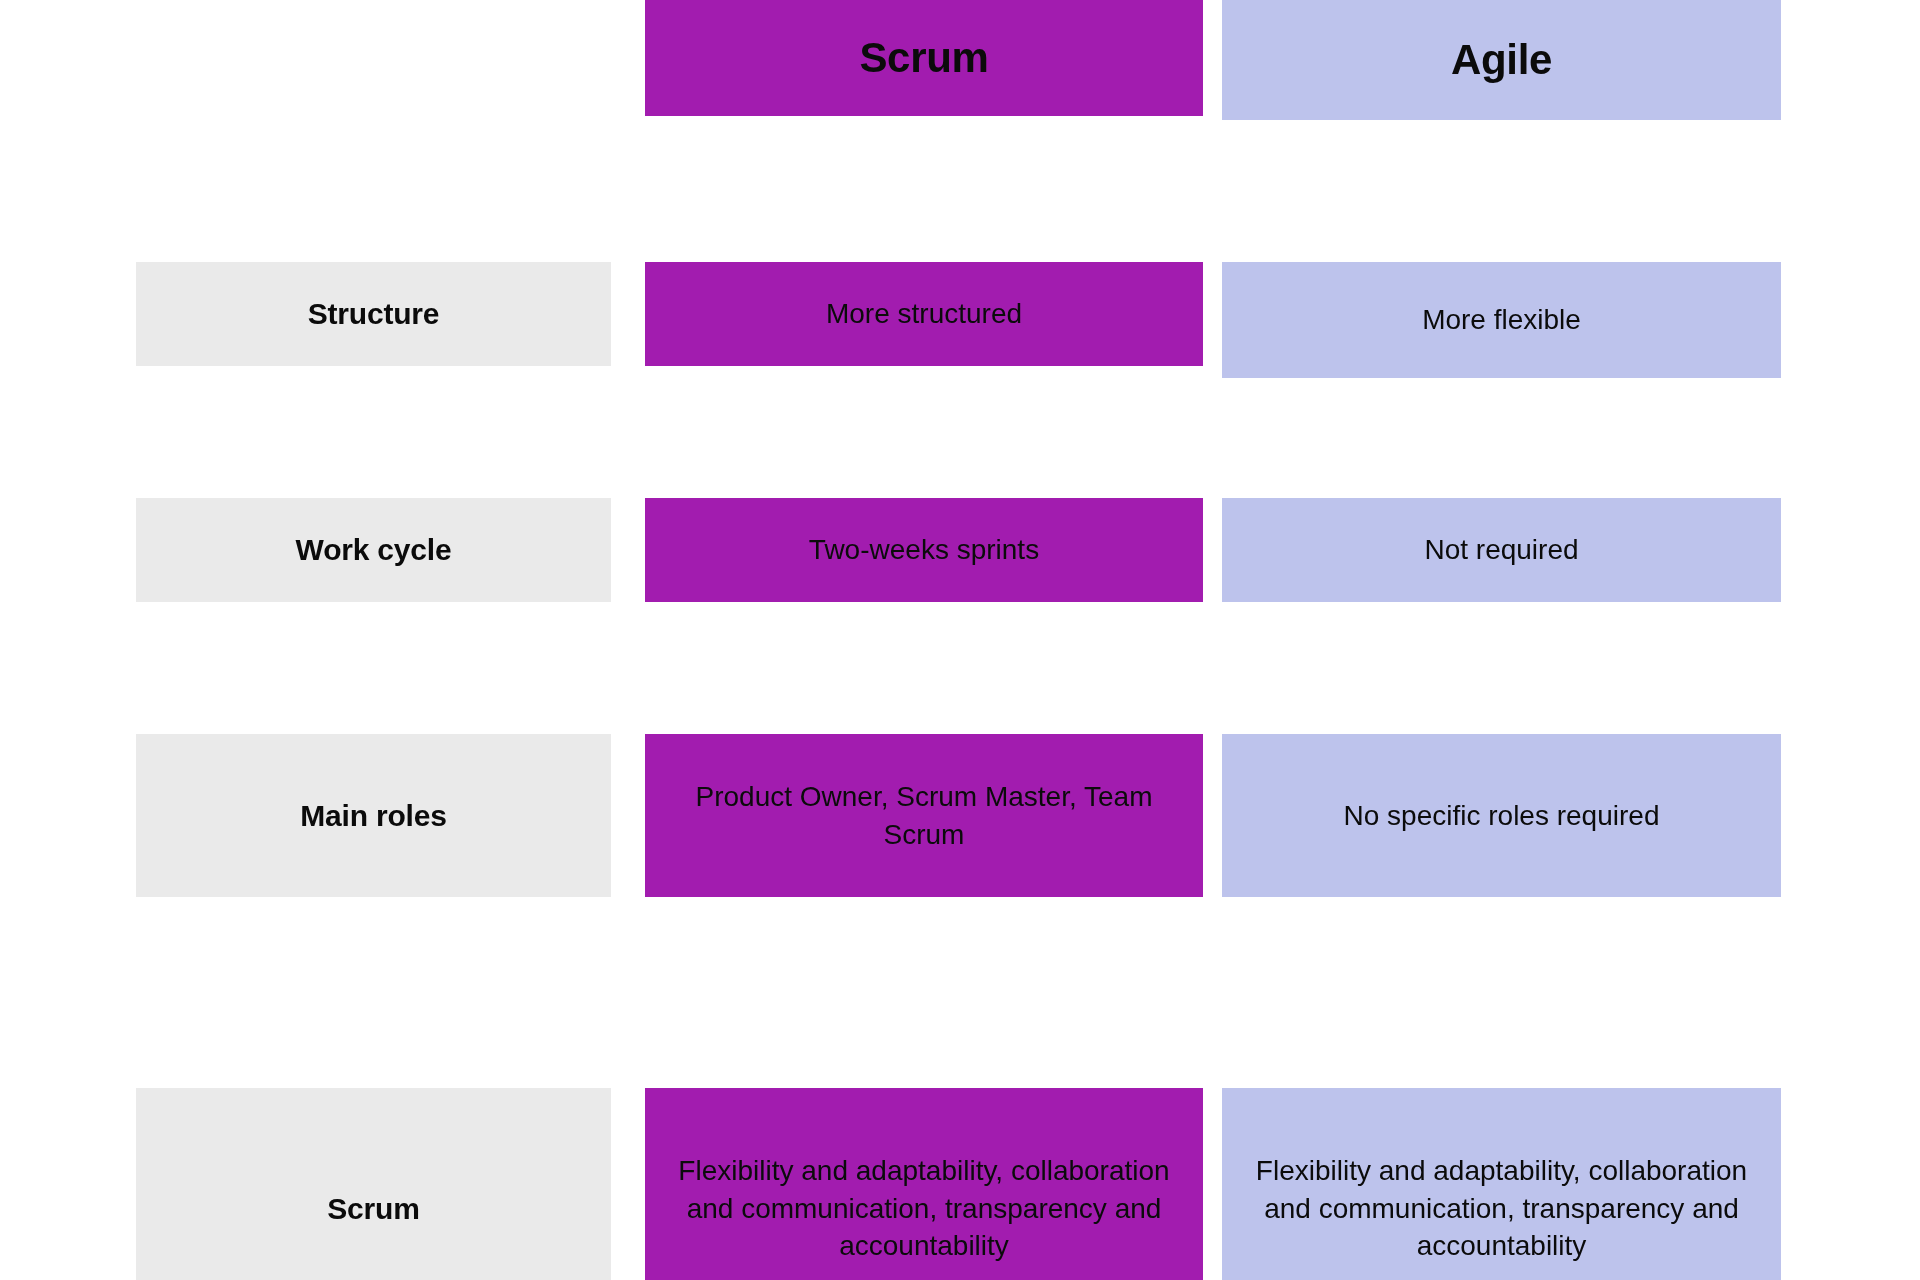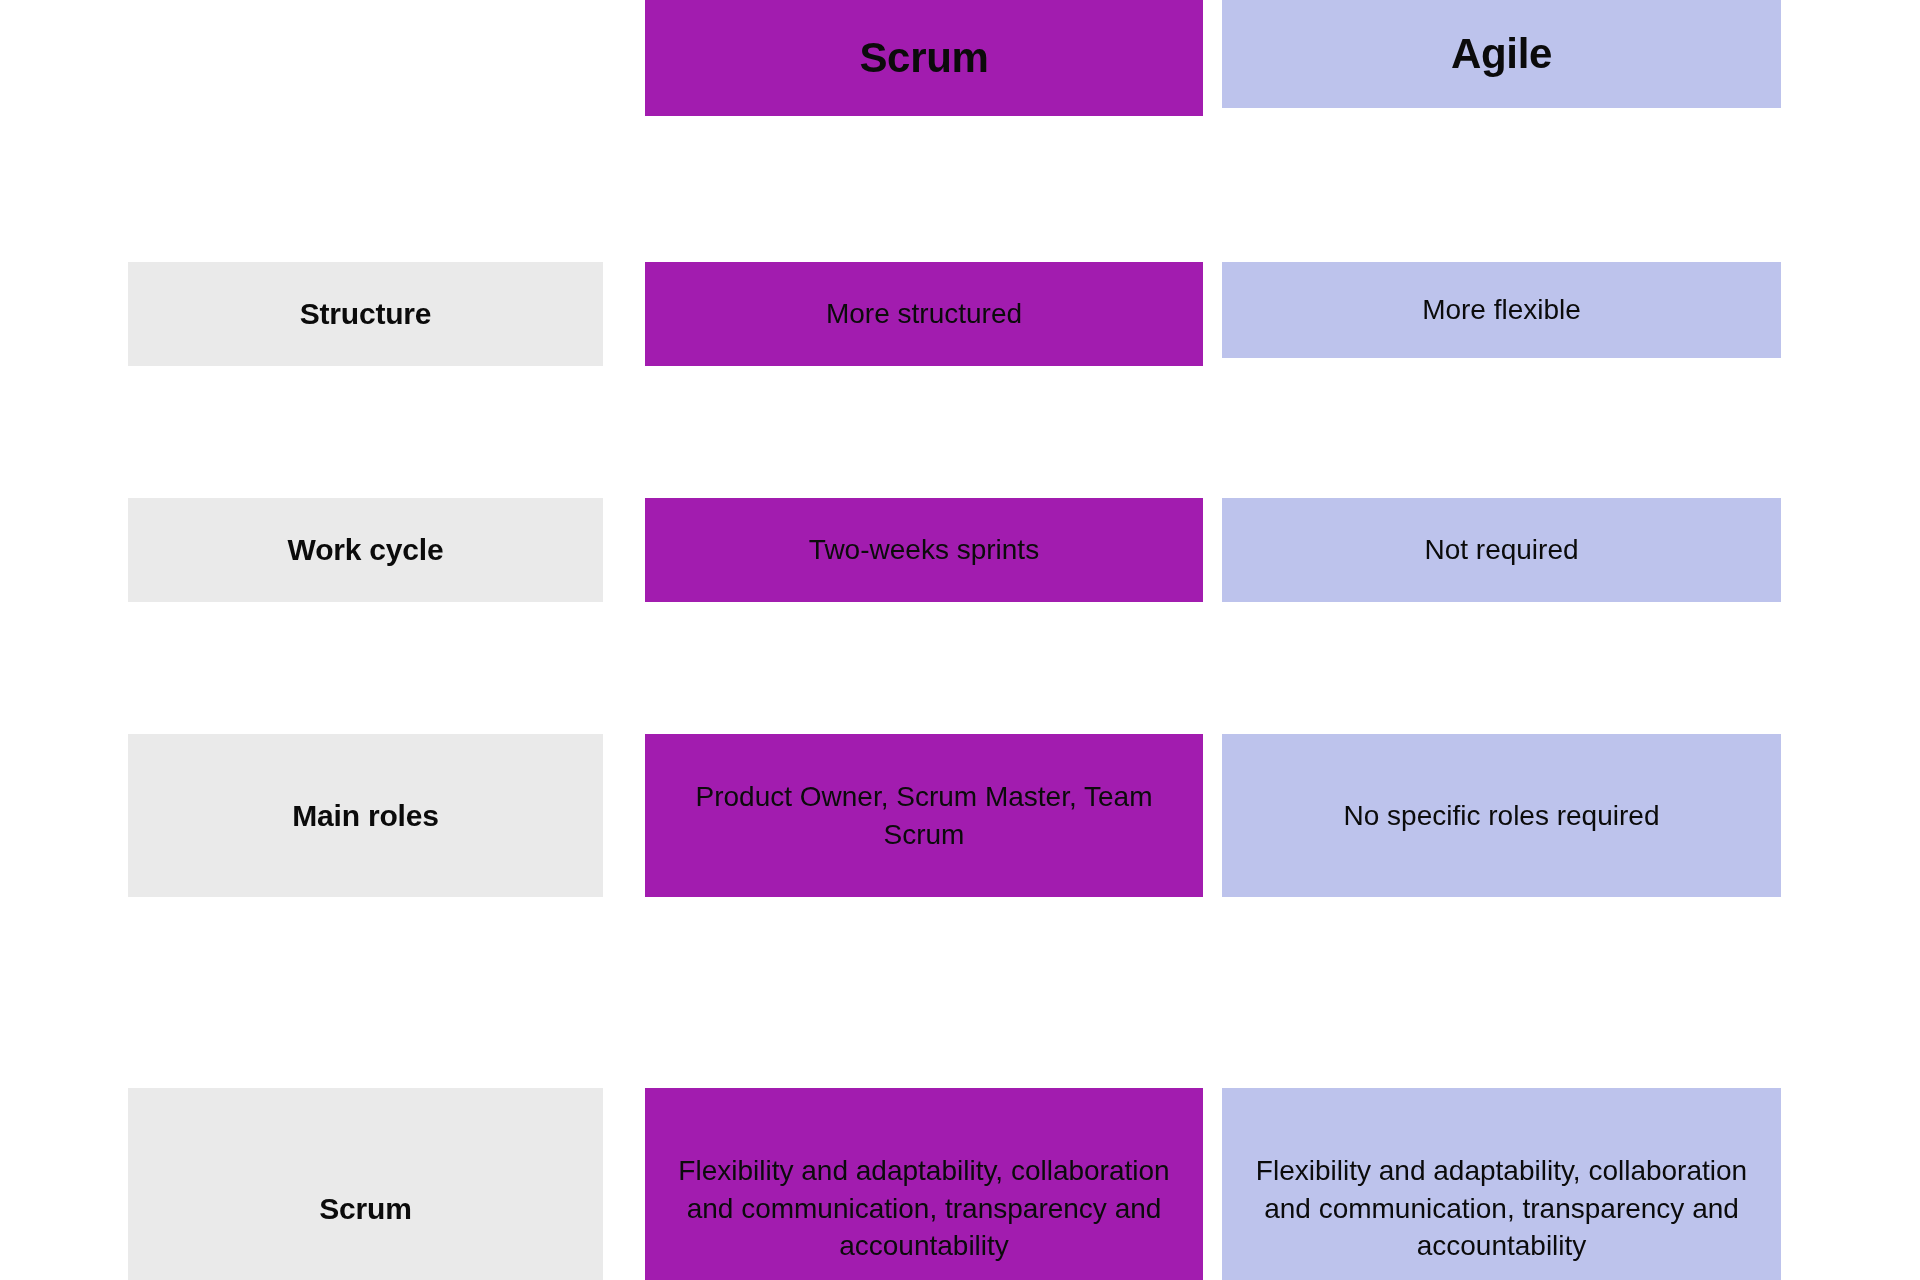--- a/index.html
+++ b/index.html
@@ -34,21 +34,21 @@
     display: flex;
     align-items: center;
     justify-content: center;
     text-align: center;
     color: #0b0b0b;
     overflow: hidden;
   }
 
   
   .col-label {
-    left: 128px;
+    left: 136px;
     width: 475px;
   }
   .col-scrum {
     left: 645px;
     width: 558px;
   }
   .col-agile {
     left: 1222px;
     width: 559px;
   }
@@ -82,33 +82,33 @@
 </head>
 <body>
 
 <div id="table">
 
   <div class="row" style="top:0px;height:116px;">
     <div class="cell col-label bg-none" style="top:0px;height:116px;"></div>
     <div class="cell col-scrum bg-scrum header-text" style="top:0px;height:116px;">
       <span>Scrum</span>
     </div>
-    <div class="cell col-agile bg-agile header-text" style="top:0px;height:108px;">
+    <div class="cell col-agile bg-agile header-text" style="top:0px;height:120px;">
       <span>Agile</span>
     </div>
   </div>
 
   <div class="row" style="top:131px;height:104px;">
     <div class="cell col-label bg-label label-text" style="top:131px;height:104px;">
       <span>Structure</span>
     </div>
     <div class="cell col-scrum bg-scrum body-text" style="top:131px;height:104px;">
       <span>More structured</span>
     </div>
-    <div class="cell col-agile bg-agile body-text" style="top:131px;height:96px;">
+    <div class="cell col-agile bg-agile body-text" style="top:131px;height:116px;">
       <span>More flexible</span>
     </div>
   </div>
 
   <div class="row" style="top:367px;height:163px;">
     <div class="cell col-label bg-label label-text" style="top:367px;height:163px;">
       <span>Main roles</span>
     </div>
     <div class="cell col-scrum bg-scrum body-text" style="top:367px;height:163px;">
       <span>Product Owner, Scrum Master, Team Scrum</span>

